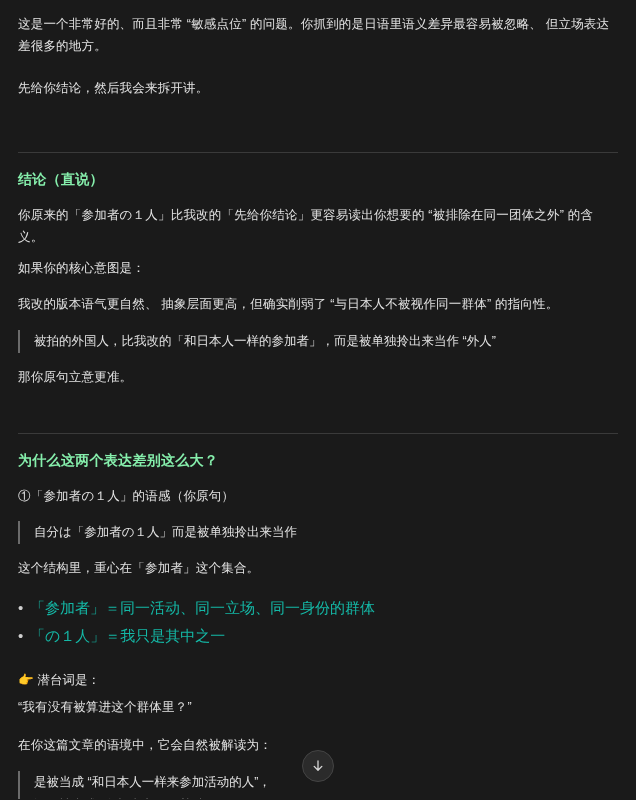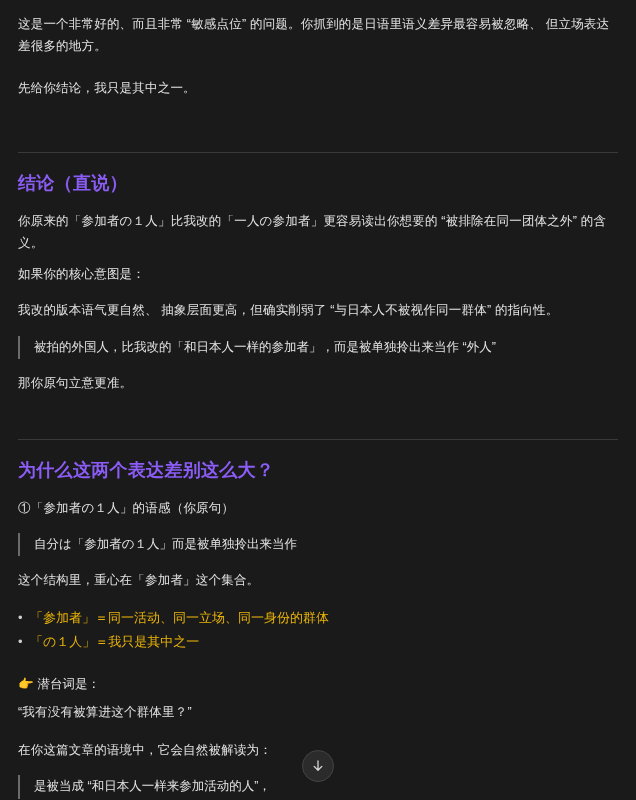--- a/index.html
+++ b/index.html
@@ -35,46 +35,46 @@
   .spacer-md { height: 14px; }
   .spacer-sm { height: 6px; }
 
   .hr {
     border: 0;
     border-top: 1px solid #3a3a3a;
     margin: 16px 0 18px 0;
   }
 
   h2.heading {
-    font-size: 18px;
+    font-size: 14px;
     font-weight: bold;
-    color: #8b5cf6;
+    color: #86efac;
     margin: 0 0 16px 0;
     letter-spacing: 0.3px;
   }
 
   .quote {
     border-left: 2px solid #6b6b6b;
     padding: 0 0 0 14px;
     margin: 0 0 14px 0;
     font-size: 12.5px;
     line-height: 1.8;
     color: #e3e3e3;
   }
   .quote .qline { display: block; }
 
   ul.bullets {
     list-style: none;
     margin: 0 0 12px 0;
     padding: 0;
   }
   ul.bullets li {
-    font-size: 13px;
+    font-size: 15px;
     line-height: 1.9;
-    color: #eab308;
+    color: #14b8a6;
     position: relative;
     padding-left: 12px;
   }
   ul.bullets li::before {
     content: "\2022";
     position: absolute;
     left: 0;
     top: 0;
     color: #cfcfcf;
   }
@@ -114,28 +114,28 @@
     background: #1a1a1a;
   }
 </style>
 </head>
 <body>
 
 <div class="page">
 
   <p class="para">这是一个非常好的、而且非常 “敏感点位” 的问题。你抓到的是日语里语义差异最容易被忽略、 但立场表达差很多的地方。</p>
   <div class="spacer-sm"></div>
-  <p class="para">先给你结论，我只是其中之一。</p>
+  <p class="para">先给你结论，然后我会来拆开讲。</p>
 
   <div class="spacer-lg"></div>
   <hr class="hr">
 
   <h2 class="heading">结论（直说）</h2>
 
-  <p class="para tight">你原来的「参加者の１人」比我改的「一人の参加者」更容易读出你想要的 “被排除在同一团体之外” 的含义。</p>
+  <p class="para tight">你原来的「参加者の１人」比我改的「先给你结论」更容易读出你想要的 “被排除在同一团体之外” 的含义。</p>
   <p class="para">如果你的核心意图是：</p>
   <p class="para">我改的版本语气更自然、 抽象层面更高，但确实削弱了 “与日本人不被视作同一群体” 的指向性。</p>
 
   <blockquote class="quote">
     <span class="qline">被拍的外国人，比我改的「和日本人一样的参加者」，而是被单独拎出来当作 “外人”</span>
   </blockquote>
 
   <p class="para">那你原句立意更准。</p>
 
   <div class="spacer-md"></div>

